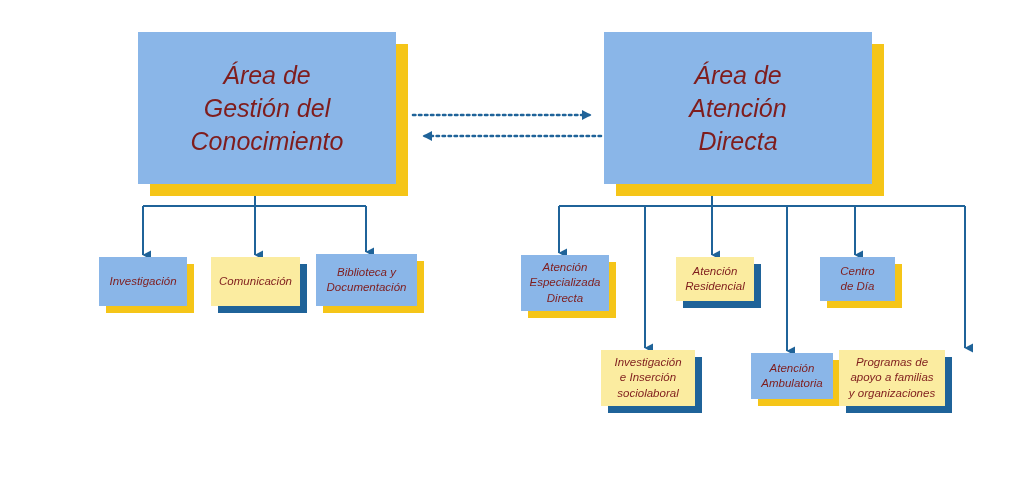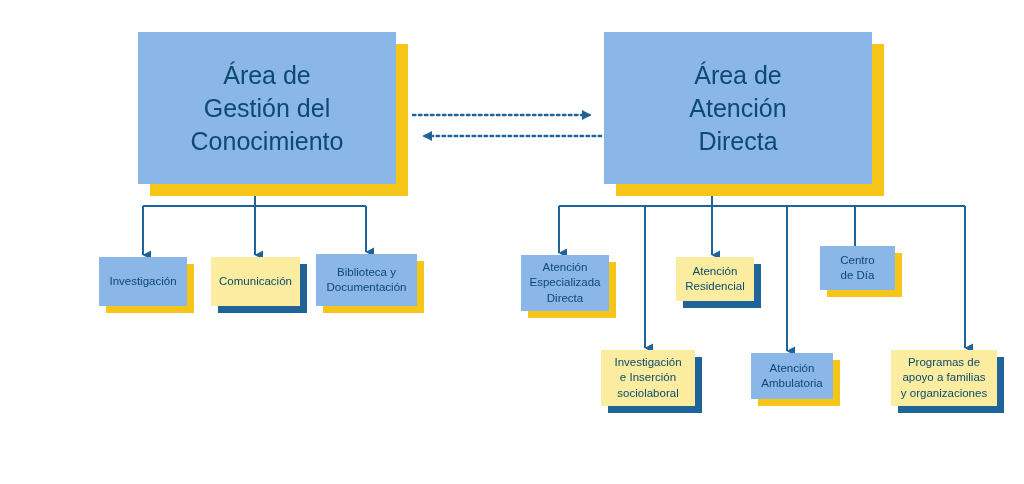--- a/index.html
+++ b/index.html
@@ -49,22 +49,23 @@
     position: absolute;
     left: 0;
     top: 0;
     width: 100%;
     height: 100%;
     box-sizing: border-box;
     display: flex;
     align-items: center;
     justify-content: center;
     text-align: center;
-    color: #0c4a6e;
+    color: #7f1d1d;
     white-space: pre-line;
+    font-style: italic;
   }
 
   
   .card.blue .shadow { background: #f5c518; }
   .card.blue .face   { background: #8ab6e8; }
 
   
   .card.yellow .shadow { background: #1f6399; }
   .card.yellow .face   { background: #fbeca0; }
 
@@ -160,26 +161,26 @@
       <div class="card yellow leaf" style="left: 676px; top: 257px; width: 85px; height: 51px;">
         <div class="shadow" style="width: 78px; height: 44px; left: 7px; top: 7px;"></div>
         <div class="face" style="width: 78px; height: 44px;">Atención
 Residencial</div>
       </div>
       <div class="card blue leaf" style="left: 751px; top: 353px; width: 89px; height: 53px;">
         <div class="shadow" style="width: 82px; height: 46px; left: 7px; top: 7px;"></div>
         <div class="face" style="width: 82px; height: 46px;">Atención
 Ambulatoria</div>
       </div>
-      <div class="card blue leaf" style="left: 820px; top: 246px; width: 62px; height: 51px; border-radius: 18px;">
+      <div class="card blue leaf" style="left: 820px; top: 257px; width: 62px; height: 51px; border-radius: 18px;">
         <div class="shadow" style="width: 75px; height: 44px; left: 7px; top: 7px;"></div>
         <div class="face" style="width: 75px; height: 44px;">Centro
 de Día</div>
       </div>
-      <div class="card yellow leaf" style="left: 891px; top: 350px; width: 113px; height: 53px;">
+      <div class="card yellow leaf" style="left: 839px; top: 350px; width: 113px; height: 53px;">
         <div class="shadow" style="width: 106px; height: 56px; left: 7px; top: 7px;"></div>
         <div class="face" style="width: 106px; height: 56px;">Programas de
 apoyo a familias
 y organizaciones</div>
       </div>
     </div>
 
 </div>
 
 </body></html>

